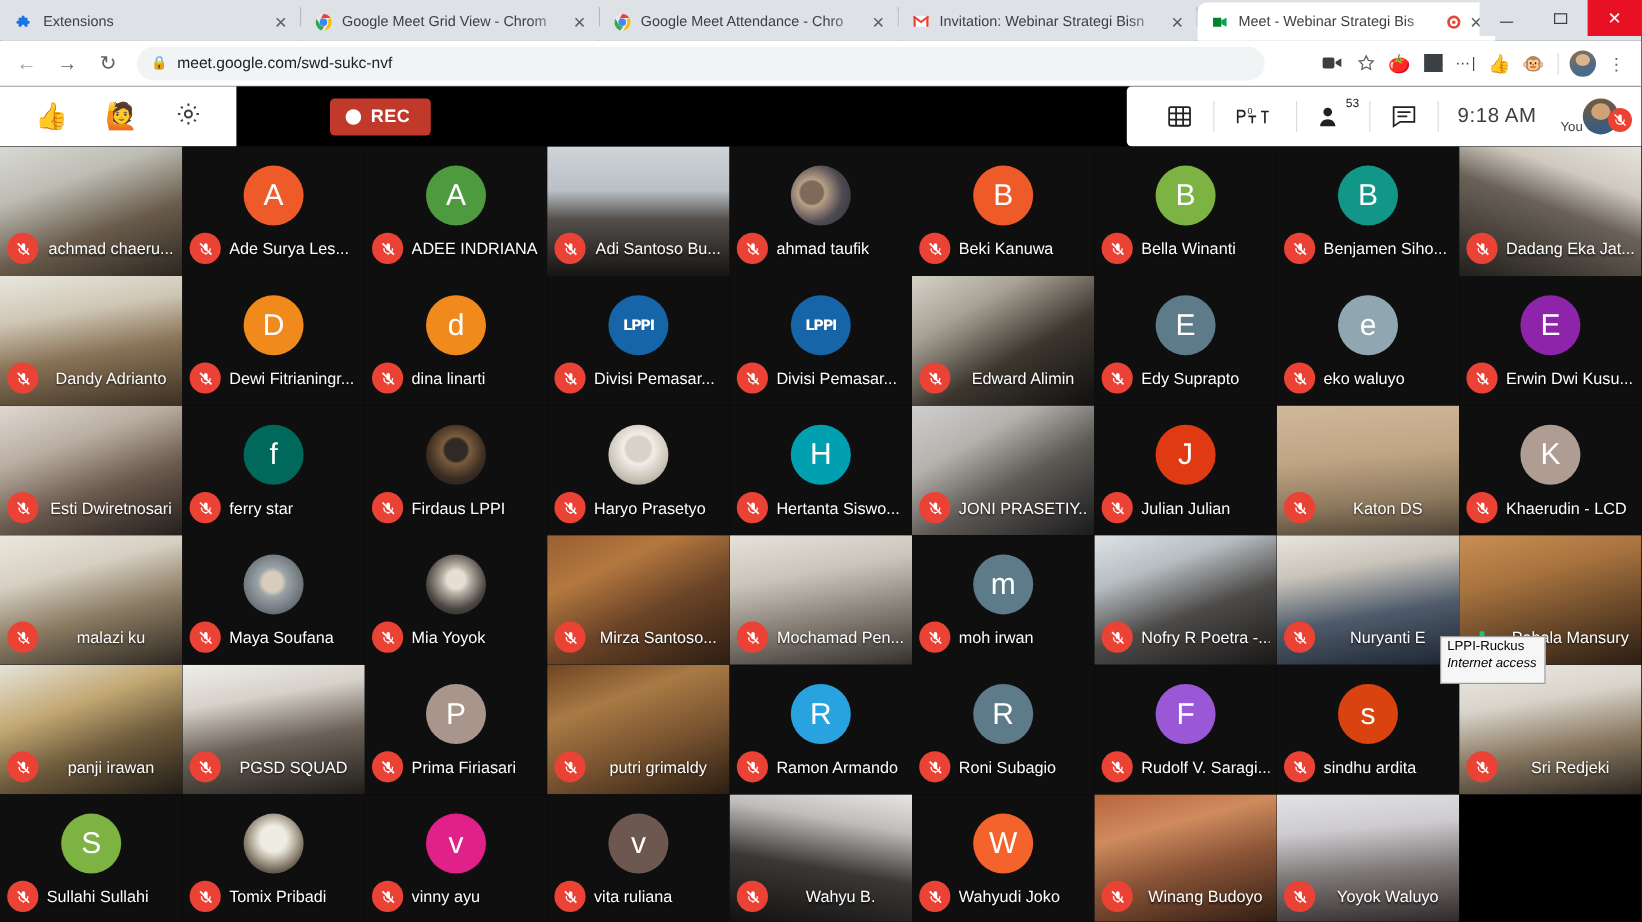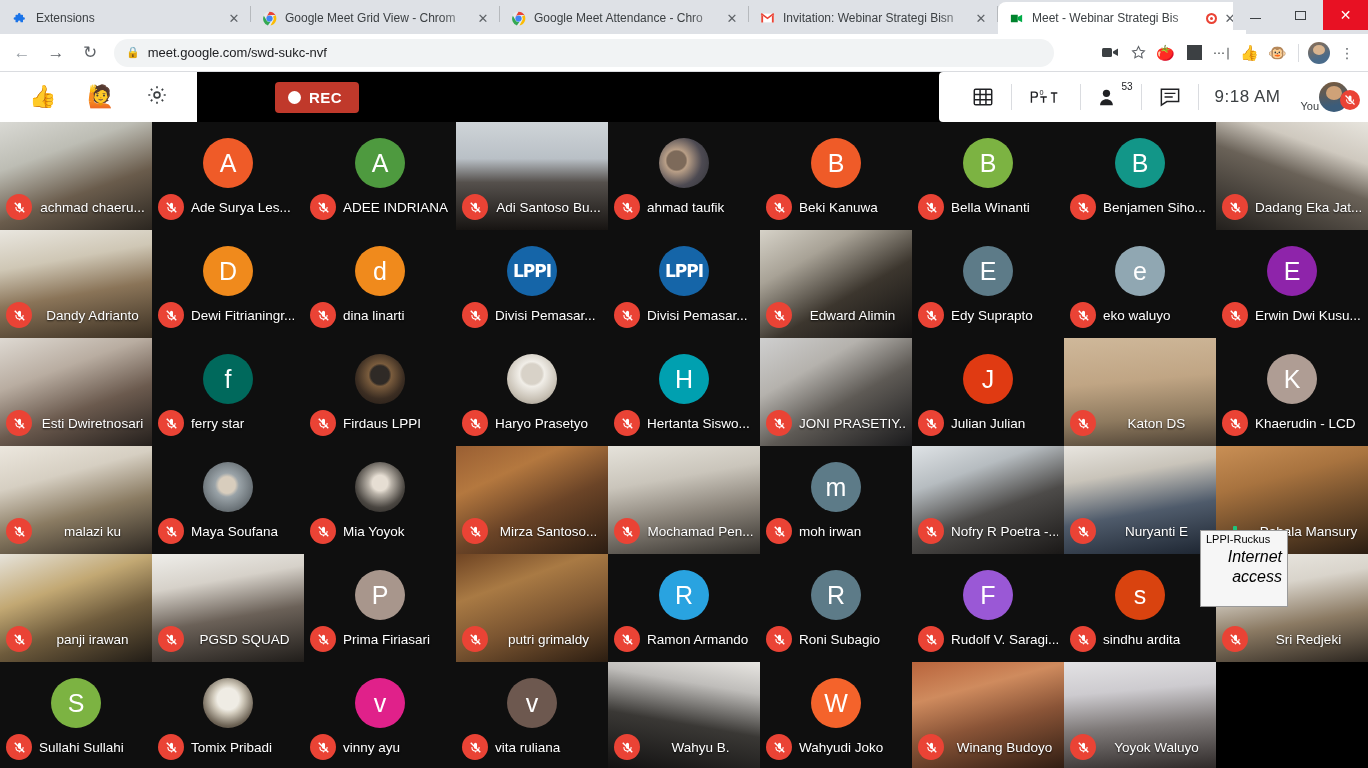--- a/index.html
+++ b/index.html
@@ -161,21 +161,21 @@
   }
   .tile.video { background: #1a1a1a; text-align: center; }
   .avatar {
     position: absolute; left: 50%; top: 38%; transform: translate(-50%,-50%);
     width: 50px; height: 50px; border-radius: 50%;
     display: flex; align-items: center; justify-content: center;
     color: #fff; font-size: 25px; font-weight: 400;
   }
   .avatar.photo { background-size: cover; background-position: center; }
   .avatar.lppi {
-    background: #1565a8; color: #fff; font-size: 17px;
+    background: #1565a8; color: #fff; font-size: 12px;
     font-weight: bold; letter-spacing: -1px; font-family: "DejaVu Sans", sans-serif;
   }
   .nameline {
     position: absolute; left: 0; bottom: 10px; right: 0;
     display: flex; align-items: center; padding: 0 6px; gap: 7px;
   }
   .mic {
     width: 26px; height: 26px; border-radius: 50%; background: #ea4335;
     flex: 0 0 26px; display: flex; align-items: center; justify-content: center;
   }
@@ -190,24 +190,24 @@
     text-shadow: 0 1px 2px rgba(0,0,0,.8); flex: 1 1 auto;
   }
 
   
   .cam { position: absolute; inset: 0; }
 
   
   .net-tooltip {
     position: absolute; left: 1200px; top: 530px; width: 88px;
     background: #f6f6f6; border: 1px solid #9a9a9a;
-    padding: 2px 5px 19px 5px; z-index: 50; line-height: 1.25;
+    padding: 2px 5px 8px 5px; z-index: 50; line-height: 1.25;
   }
   .net-tooltip .t1 { font-size: 11px; color: #000; }
-  .net-tooltip .t2 { font-size: 16px; color: #000; font-style: italic; text-align: right; }
+  .net-tooltip .t2 { font-size: 11px; color: #000; font-style: italic; }
 </style>
 </head>
 <body>
 
 <div class="chrome-tabstrip">
   <div id="tabs-host" style="display:flex;align-items:flex-end;">
       <div class="tab">
         <span class="favicon">
           <svg width="15" height="15" viewBox="0 0 24 24" fill="#1a73e8">
             <path d="M10 3a2 2 0 0 1 2 2v1h3a1 1 0 0 1 1 1v3h1a2 2 0 1 1 0 4h-1v3a1 1 0 0 1-1 1h-3v-1a2 2 0 1 0-4 0v1H5a1 1 0 0 1-1-1v-3H3a2 2 0 1 1 0-4h1V7a1 1 0 0 1 1-1h3V5a2 2 0 0 1 2-2z"></path>

